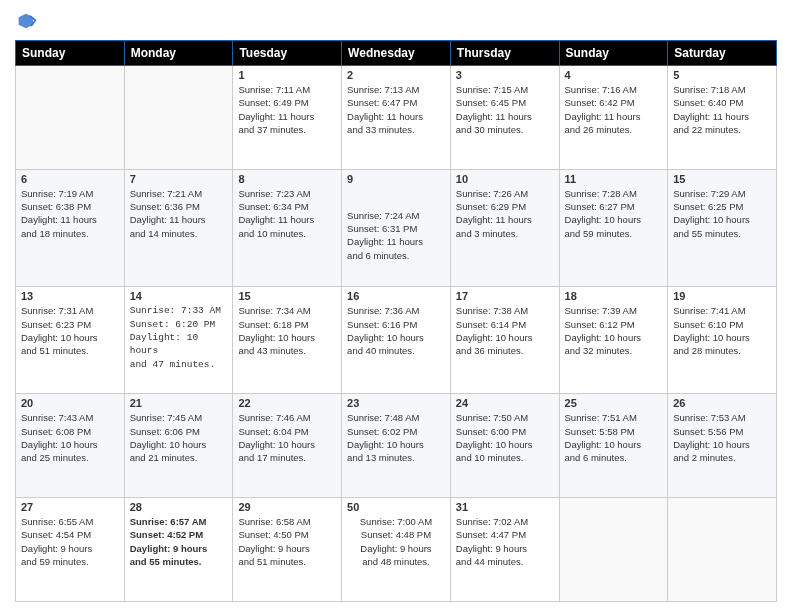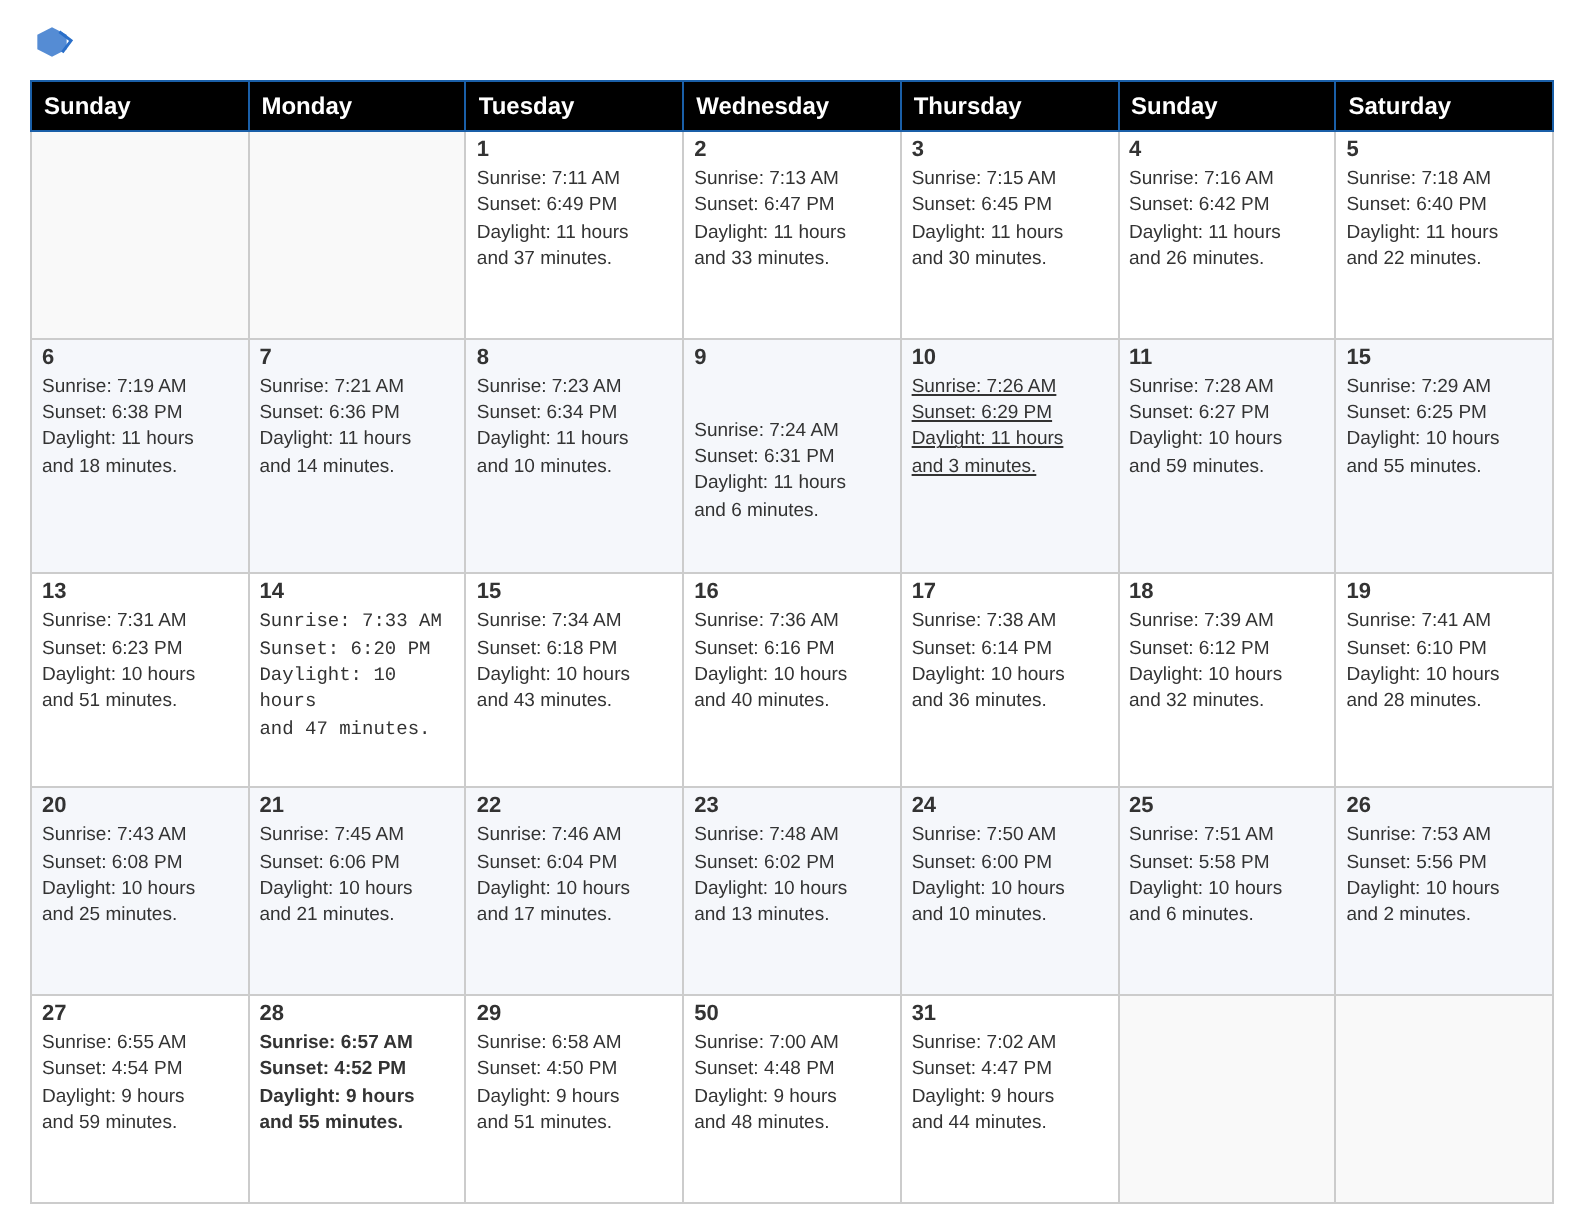--- a/index.html
+++ b/index.html
@@ -198,21 +198,21 @@
           </td>
           <td>
             <span class="day-number">9</span>
             <div class="cell-content" style="white-space: pre-line; margin-top: 24px;">Sunrise: 7:24 AM
 Sunset: 6:31 PM
 Daylight: 11 hours
 and 6 minutes.</div>
           </td>
           <td>
             <span class="day-number">10</span>
-            <div class="cell-content" style="white-space: pre-line; text-decoration: underline;">Sunrise: 7:26 AM
+            <div class="cell-content" style="white-space: pre-line;">Sunrise: 7:26 AM
 Sunset: 6:29 PM
 Daylight: 11 hours
 and 3 minutes.</div>
           </td>
           <td>
             <span class="day-number">11</span>
             <div class="cell-content" style="white-space: pre-line;">Sunrise: 7:28 AM
 Sunset: 6:27 PM
 Daylight: 10 hours
 and 59 minutes.</div>
@@ -344,21 +344,21 @@
           </td>
           <td>
             <span class="day-number">29</span>
             <div class="cell-content" style="white-space: pre-line;">Sunrise: 6:58 AM
 Sunset: 4:50 PM
 Daylight: 9 hours
 and 51 minutes.</div>
           </td>
           <td>
             <span class="day-number">50</span>
-            <div class="cell-content" style="white-space: pre-line;">Sunrise: 7:00 AM
+            <div class="cell-content" style="white-space: pre-line; text-align: center;">Sunrise: 7:00 AM
 Sunset: 4:48 PM
 Daylight: 9 hours
 and 48 minutes.</div>
           </td>
           <td>
             <span class="day-number">31</span>
             <div class="cell-content" style="white-space: pre-line;">Sunrise: 7:02 AM
 Sunset: 4:47 PM
 Daylight: 9 hours
 and 44 minutes.</div>

